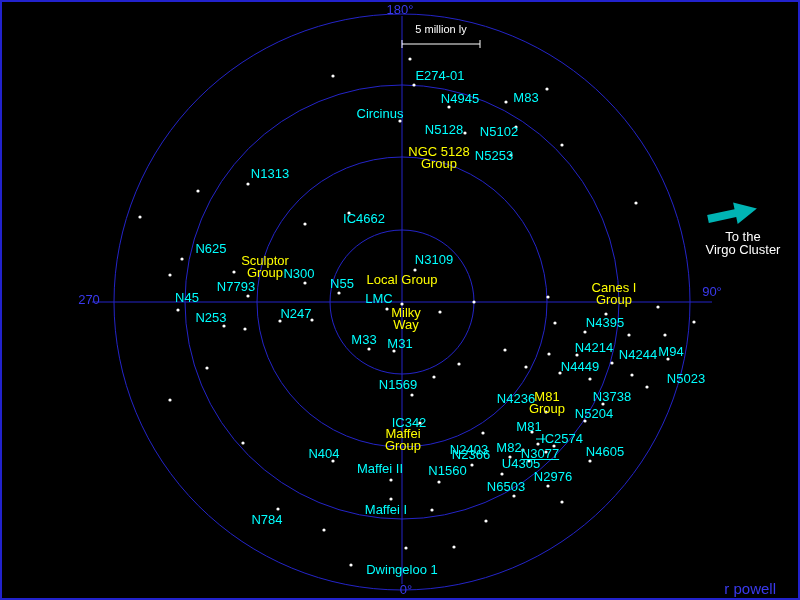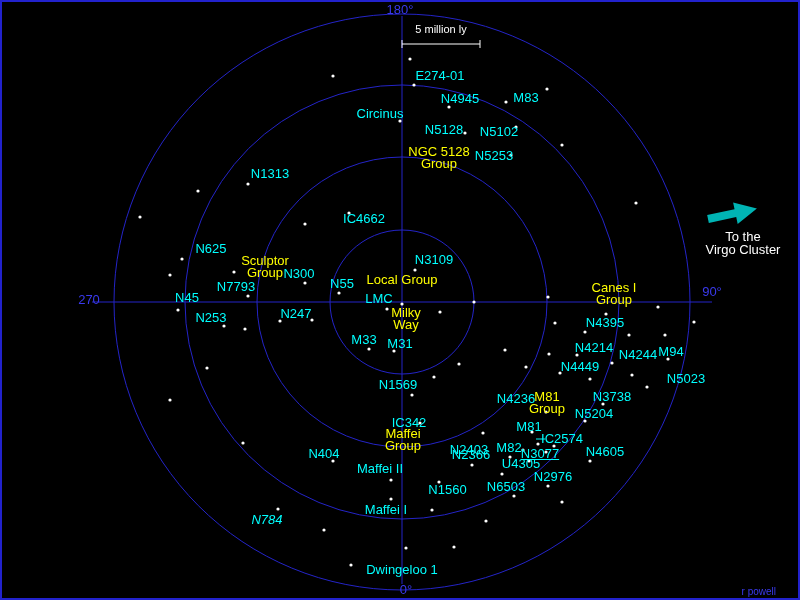--- a/index.html
+++ b/index.html
@@ -16,21 +16,21 @@
   }
   .scalebar-label{
     position:absolute;left:399px;top:21px;width:80px;text-align:center;
     color:#ffffff;font-size:11px;
   }
   .virgo-text{
     position:absolute;left:699px;top:228px;width:84px;text-align:center;
     color:#ffffff;font-size:13px;line-height:13px;
   }
   .credit{
-    position:absolute;right:22px;bottom:1px;color:#3a3aee;font-size:10px;
+    position:absolute;right:22px;bottom:1px;color:#3a3aee;font-size:15px;
   }
 </style>
 </head>
 <body>
 
 <div class="stage">
   <svg id="map-svg" width="800" height="600">
       <line x1="90" y1="300" x2="710" y2="300" stroke="#2424c8" stroke-width="1"></line>
       <line x1="400" y1="14" x2="400" y2="582" stroke="#2424c8" stroke-width="1"></line>
       <circle cx="400" cy="300" r="72" fill="none" stroke="#2424c8" stroke-width="1"></circle>
@@ -248,30 +248,30 @@
       </div>
       <div class="glabel" style="left: 502px; top: 462px; color: rgb(0, 255, 255); margin-left: 17px;">
         <div>U4305</div>
       </div>
       <div class="glabel" style="left: 603px; top: 450px; color: rgb(0, 255, 255);">
         <div>N4605</div>
       </div>
       <div class="glabel" style="left: 378px; top: 467px; color: rgb(0, 255, 255);">
         <div>Maffei II</div>
       </div>
-      <div class="glabel" style="left: 434px; top: 488px; color: rgb(0, 255, 255); padding-left: 23px;">
+      <div class="glabel" style="left: 434px; top: 469px; color: rgb(0, 255, 255); padding-left: 23px;">
         <div>N1560</div>
       </div>
       <div class="glabel" style="left: 551px; top: 475px; color: rgb(0, 255, 255);">
         <div>N2976</div>
       </div>
       <div class="glabel" style="left: 504px; top: 485px; color: rgb(0, 255, 255);">
         <div>N6503</div>
       </div>
-      <div class="glabel" style="left: 265px; top: 518px; color: rgb(0, 255, 255); font-style: italic;">
+      <div class="glabel" style="left: 265px; top: 518px; color: rgb(0, 255, 255);">
         <div>N784</div>
       </div>
       <div class="glabel" style="left: 384px; top: 508px; color: rgb(0, 255, 255);">
         <div>Maffei I</div>
       </div>
       <div class="glabel" style="left: 400px; top: 568px; color: rgb(0, 255, 255); text-align: right;">
         <div>Dwingeloo 1</div>
       </div>
       <div class="glabel" style="left: 437px; top: 156px; color: rgb(255, 255, 0);">
         <div>NGC 5128</div>

